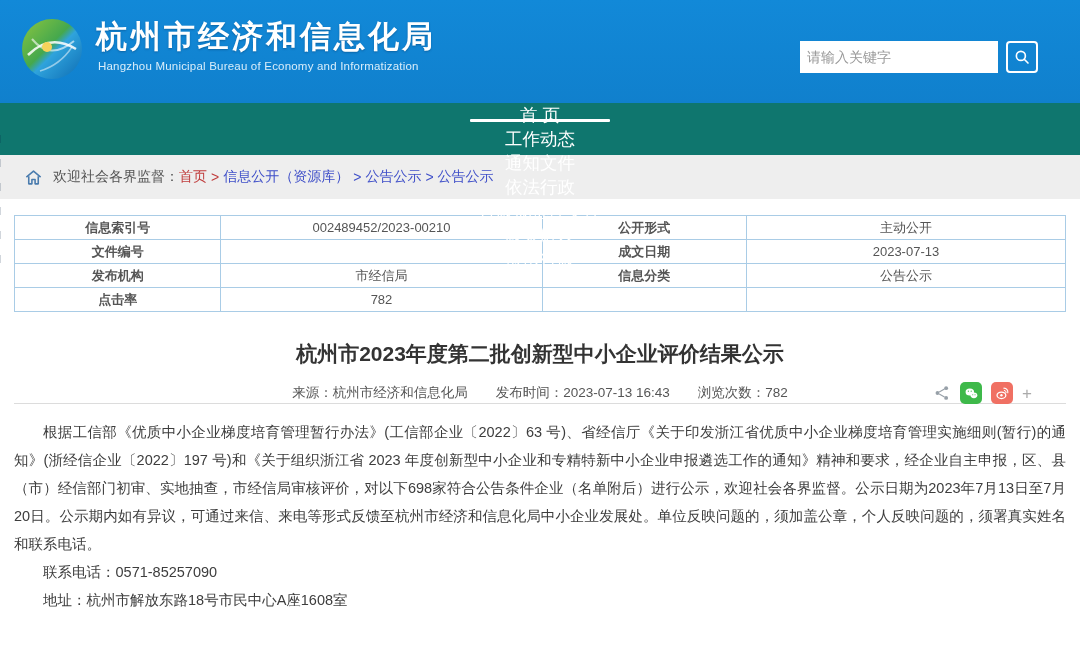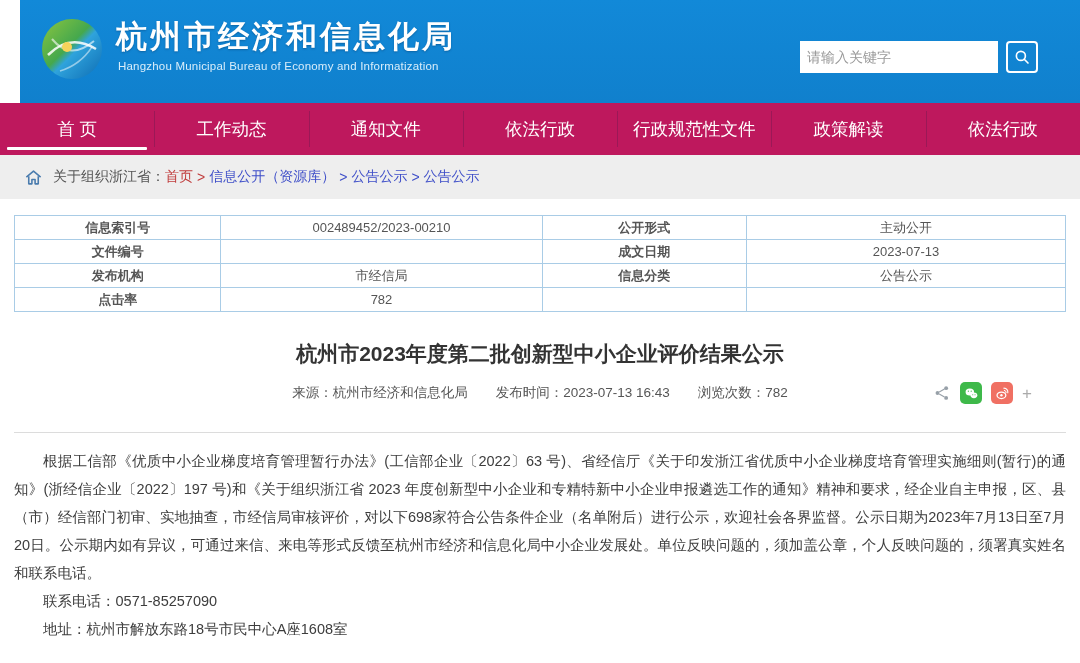--- a/index.html
+++ b/index.html
@@ -1,34 +1,34 @@
 <!DOCTYPE html>
 <html><head>
 <meta charset="utf-8">
 <style>
   * { margin:0; padding:0; box-sizing:border-box; }
   html,body { width:1080px; height:663px; overflow:hidden; background:#fff;
     font-family:"Liberation Sans","DejaVu Sans",sans-serif; }
 
   
-  .header { position:relative; height:103px; background:linear-gradient(180deg,#1289d8 0%,#1080cd 100%);margin-left:20px; }
+  .header { position:relative; height:103px; background:linear-gradient(180deg,#1289d8 0%,#1080cd 100%); }
   .logo-wrap { position:absolute; left:20px; top:17px; width:64px; height:64px; }
   .site-title { position:absolute; left:96px; top:16px; color:#fff; font-size:31px;
     font-weight:bold; letter-spacing:3px; text-shadow:0 1px 2px rgba(0,40,80,.35); }
   .site-subtitle { position:absolute; left:98px; top:60px; color:#d8edfa; font-size:11.5px; letter-spacing:.2px; }
   .search-box { position:absolute; right:42px; top:41px; display:flex; align-items:center; }
   .search-input { width:198px; height:32px; border:none; outline:none; padding:0 7px;
     font-size:14px; color:#333; background:#fff; }
   .search-input::placeholder { color:#999; }
   .search-btn { width:32px; height:32px; margin-left:8px; background:transparent;
     border:2px solid #fff; border-radius:4px; display:flex; align-items:center;
     justify-content:center; cursor:pointer; }
 
   
-  .nav { height:52px; background:#be185d; display:flex; }
+  .nav { height:52px; background:#0f766e; display:flex;flex-direction:column; }
   .nav-item { flex:1; position:relative; display:flex; align-items:center; justify-content:center;
     color:#fff; font-size:17.5px; cursor:pointer; }
   .nav-item + .nav-item::before { content:""; position:absolute; left:0; top:8px; bottom:8px;
     width:1px; background:rgba(0,30,60,.18); }
   .nav-item.active::after { content:""; position:absolute; left:50%; transform:translateX(-50%);
     bottom:5px; width:140px; height:3px; background:#fff; border-radius:1px; }
 
   
   .breadcrumb { height:44px; background:#eeeeee; display:flex; align-items:center;
     padding:0 24px; font-size:14px; color:#555; }
@@ -46,21 +46,21 @@
   table.info td { border:1px solid #a9cce6; height:24px; text-align:center;
     font-size:13px; color:#555; padding:0 6px; }
   td.lbl { font-weight:bold; color:#333; width:198px; }
   td.val1 { width:308px; }
   td.lbl2 { width:196px; }
   td.val2 { width:306px; }
   td.muted { color:#9a9a9a; }
 
   .article-title { margin-top:28px; text-align:center; font-size:21px; font-weight:bold; color:#333; }
 
-  .meta { position:relative; margin-top:16px; padding-bottom:30px; border-bottom:1px solid #dcdcdc;
+  .meta { position:relative; margin-top:16px; padding-bottom:1px; border-bottom:1px solid #dcdcdc;
     display:flex; justify-content:center; align-items:center; gap:28px; font-size:13.5px; color:#555; }
   .share { position:absolute; right:34px; top:-2px; display:flex; align-items:center; gap:9px; }
   .share .chip { width:22px; height:22px; border-radius:5px; display:flex; align-items:center;
     justify-content:center; cursor:pointer; }
   .chip.wechat { background:#3eb94a; }
   .chip.weibo { background:#f07063; }
   .share .plus { color:#aaa; font-size:17px; cursor:pointer; line-height:1; }
   .share .nodes { cursor:pointer; display:flex; }
 
   .body-text { margin-top:14px; font-size:14.5px; line-height:28px; color:#3d3d3d; text-align:justify; }
@@ -113,21 +113,21 @@
   <div class="nav-item">依法行政</div>
 </div>
 
 <div class="breadcrumb">
   <span class="home-ic">
     <svg viewBox="0 0 24 24" width="19" height="19">
       <path d="M3 11.5 L12 4 L21 11.5" fill="none" stroke="#4a7cae" stroke-width="2" stroke-linejoin="round"></path>
       <path d="M6 10.5 V20 H10 V14.5 H14 V20 H18 V10.5" fill="none" stroke="#4a7cae" stroke-width="2" stroke-linejoin="round"></path>
     </svg>
   </span>
-  <span>关于组织浙江省：</span>
+  <span>欢迎社会各界监督：</span>
   <a class="bc-link red">首页</a>
     <span class="bc-sep red">&gt;</span>
   <a class="bc-link">信息公开（资源库）</a>
     <span class="bc-sep blue">&gt;</span>
   <a class="bc-link">公告公示</a>
     <span class="bc-sep blue">&gt;</span>
   <a class="bc-link">公告公示</a>
 </div>
 
 <div class="content">

